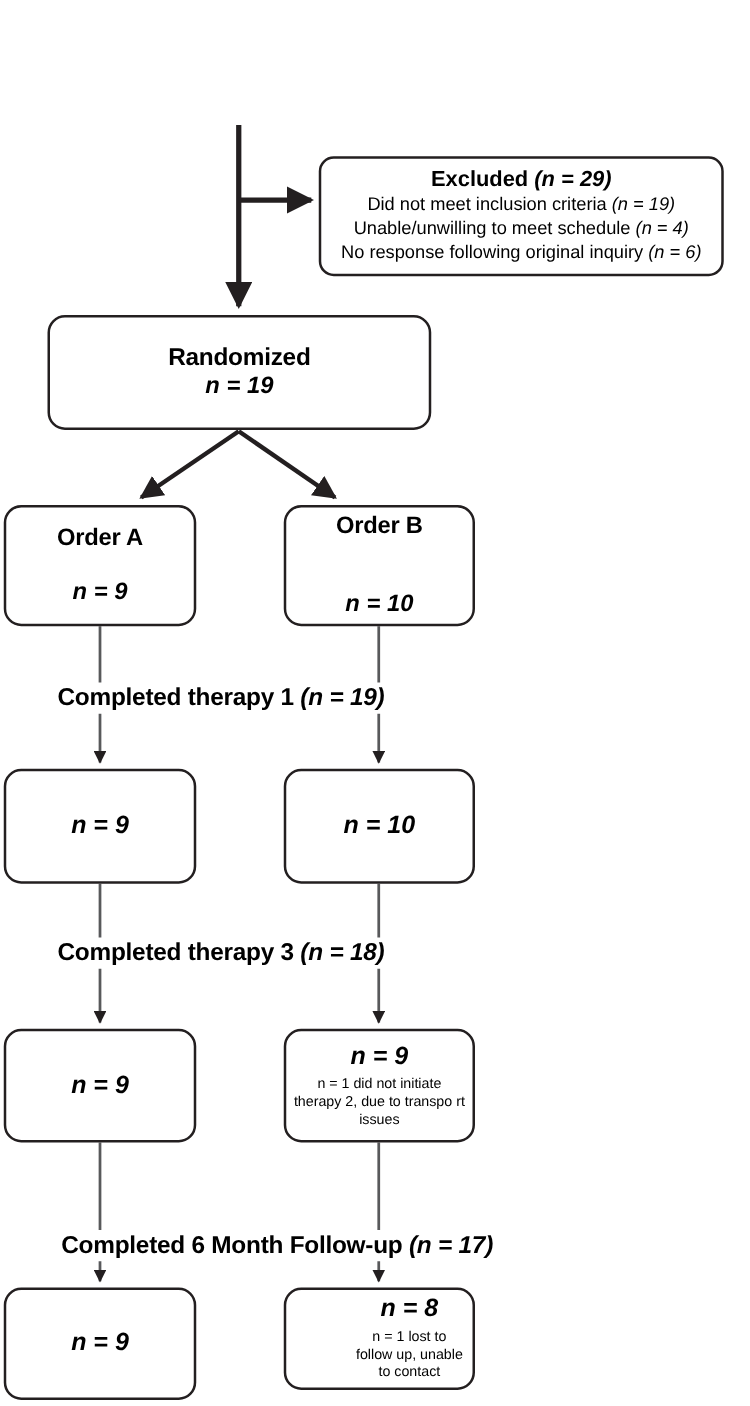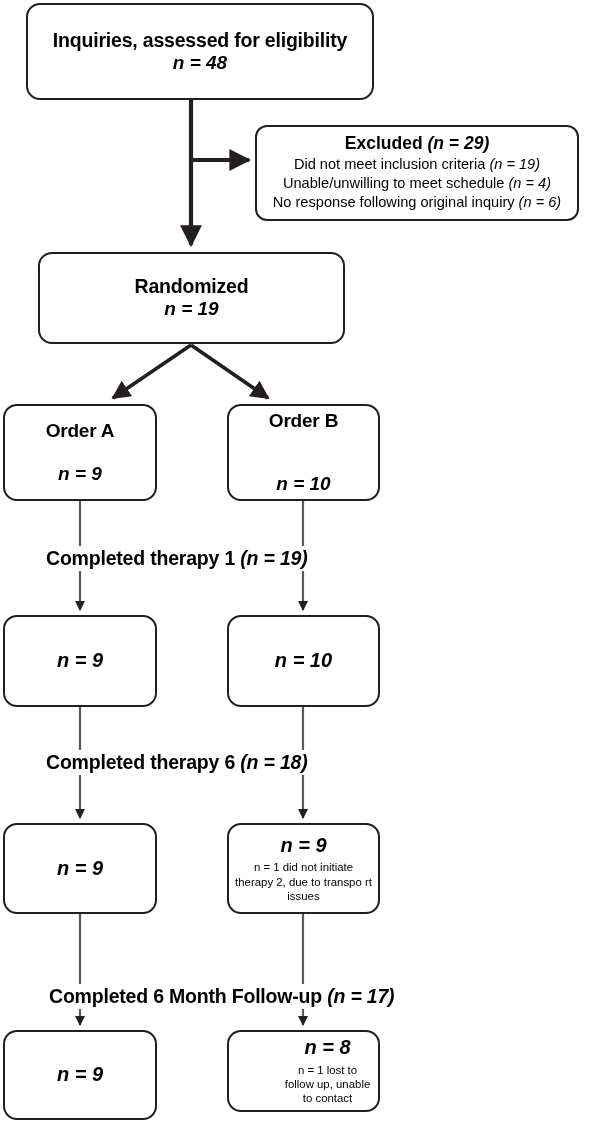--- a/index.html
+++ b/index.html
@@ -186,24 +186,20 @@
     </g>
 
     <g>
       <line x1="80" y1="914" x2="80" y2="1025" stroke="#58595b" stroke-width="2.2" marker-end="url(#arrowhead-sm)"></line>
     </g>
     <g>
       <line x1="303" y1="914" x2="303" y2="1025" stroke="#58595b" stroke-width="2.2" marker-end="url(#arrowhead-sm)"></line>
     </g>
   </svg>
 
-  <div class="node" id="box-inquiries">
-    <div class="ttl">Inquiries, assessed for eligibility</div>
-    <div class="nval">n = 48</div>
-  </div>
 
   <div class="node" id="box-excluded">
     <div class="exc-head">
       <span>Excluded</span>
       <span class="ital">(n = 29)</span>
     </div>
     <div class="exc-line">
       <span>Did not meet inclusion criteria</span>
       <span class="ital">(n = 19)</span>
     </div>
@@ -238,21 +234,21 @@
 
   <div class="node" id="box-t1-a">
     <div class="nval big">n = 9</div>
   </div>
 
   <div class="node" id="box-t1-b">
     <div class="nval big">n = 10</div>
   </div>
 
   <div class="stage-label" id="label-t2">
-    <span>Completed therapy 6 </span><span class="ital">(n = 18)</span>
+    <span>Completed therapy 3 </span><span class="ital">(n = 18)</span>
   </div>
 
   <div class="node" id="box-t2-a">
     <div class="nval big">n = 9</div>
   </div>
 
   <div class="node" id="box-t2-b">
     <div class="nval big">n = 9</div>
     <div class="subnote">n = 1  did not initiate therapy 2, due to transpo rt issues</div>
   </div>

